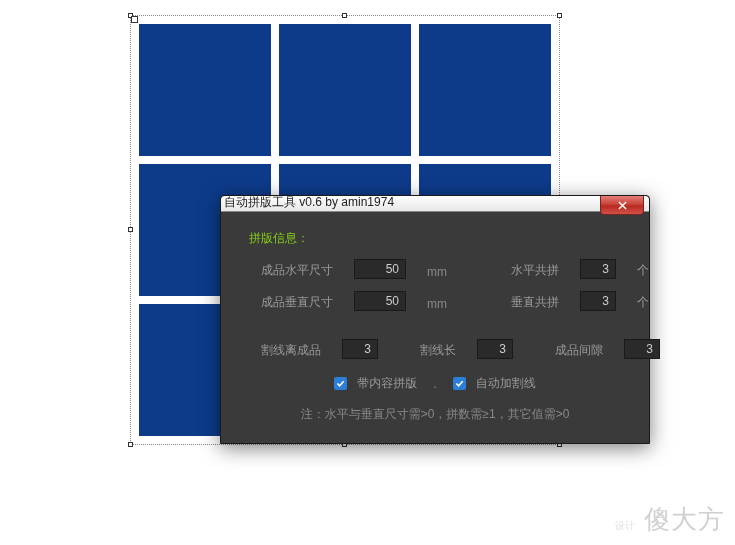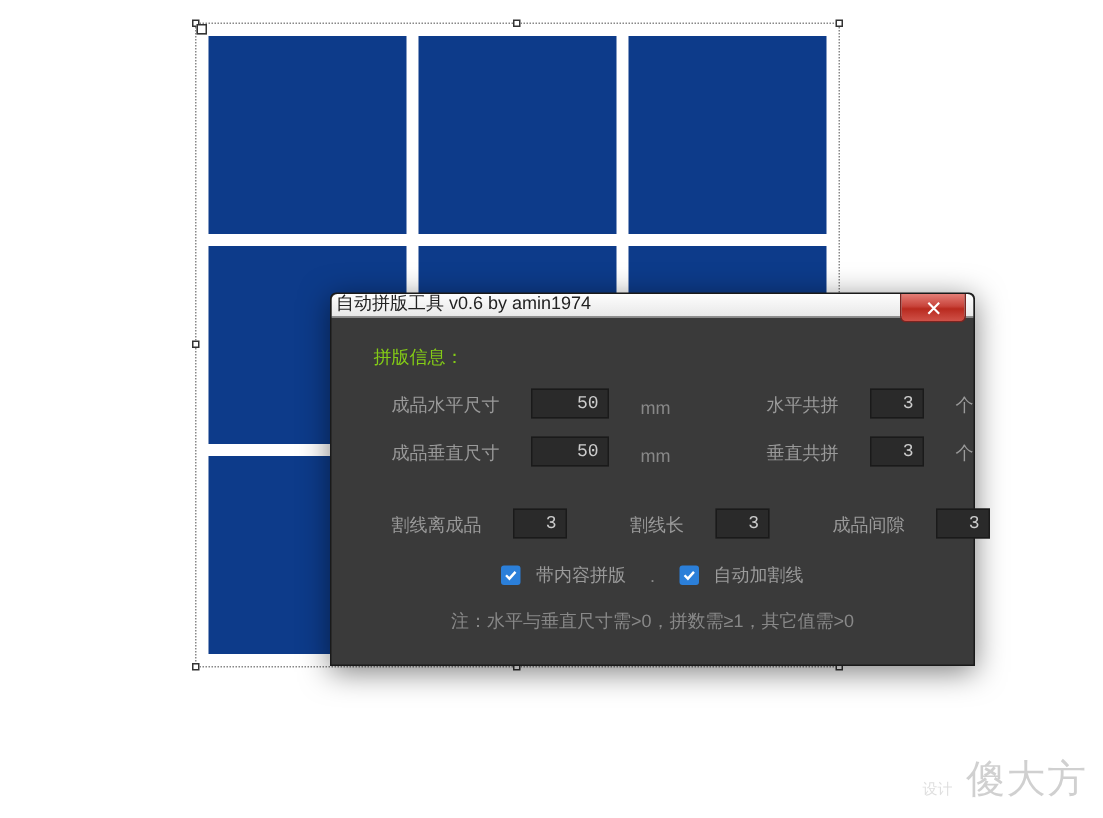--- a/index.html
+++ b/index.html
@@ -106,21 +106,20 @@
     .lbl { color: #9a9a9a; white-space: nowrap; }
     .inp {
       width: 52px;
       height: 20px;
       background: #2a2a2a;
       border: 1px solid #1a1a1a;
       color: #cccccc;
       text-align: right;
       padding: 0 6px;
       font-size: 12px;
-      font-family: Liberation Mono, monospace;
     }
     .inp.sm { width: 36px; }
     .unit { color: #888; }
     .gap-grow { flex: 0 0 22px; }
     
     .section-divider { height: 16px; }
     
     .checkbox-row {
       display: flex;
       align-items: center;

